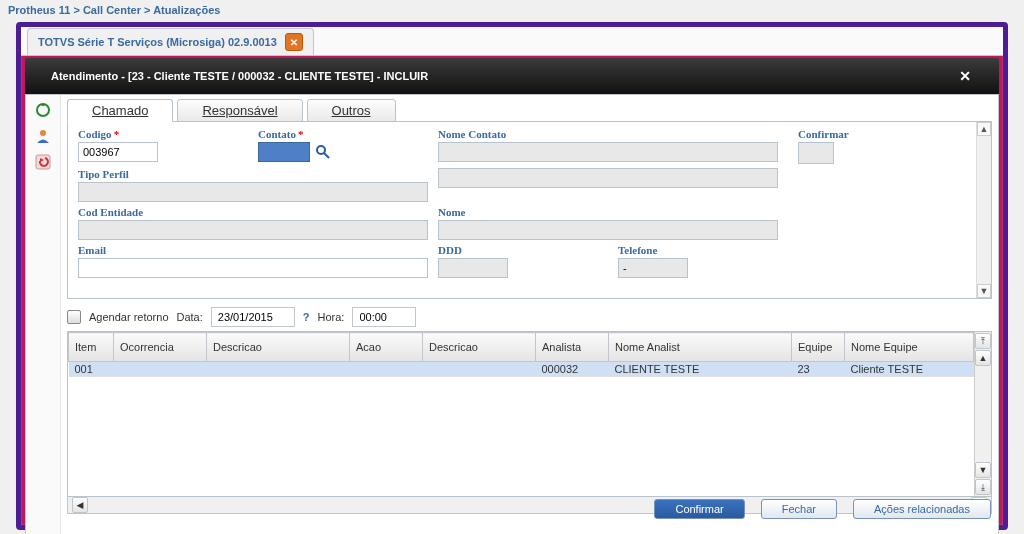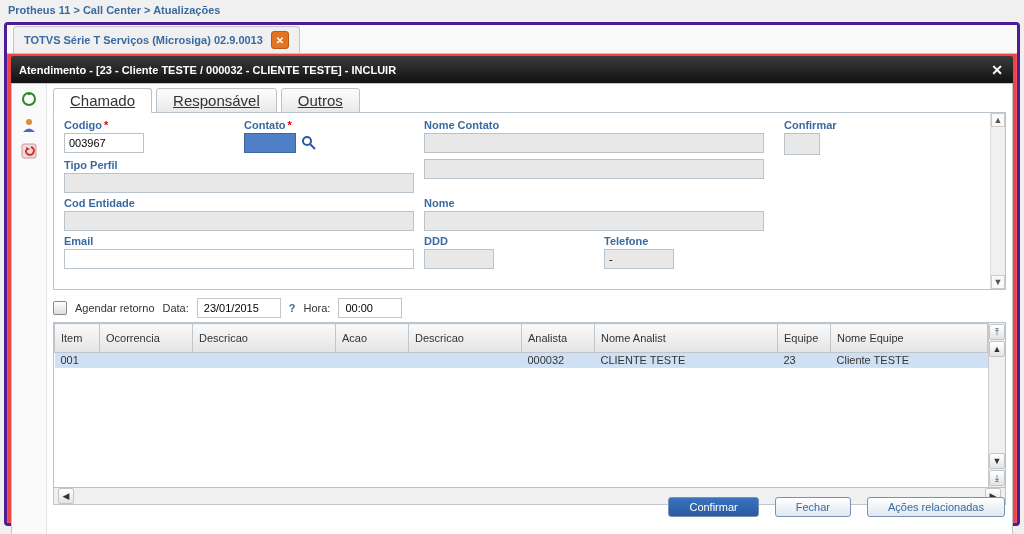--- a/index.html
+++ b/index.html
@@ -13,24 +13,24 @@
   height: 534px;
   overflow: hidden;
 }
 a.bc { color: #3a6aa0; text-decoration: none; }
 .breadcrumb {
   padding: 4px 8px;
   font-weight: bold;
   color: #3a6aa0;
 }
 .outer {
-  border: 3px solid #4c1d95;
+  border: 5px solid #4c1d95;
   border-radius: 4px;
-  margin: 2px 4px;
-  background: #ef4444;
+  margin: 2px 16px;
+  background: #be185d;
   height: 498px;
   box-shadow: inset 0 0 1px #fff;
   position: relative;
 }
 .tab-outer-bar {
   border-bottom: 1px solid #c0c6cc;
   background: #fafafa;
   height: 28px;
   display: flex;
   align-items: flex-end;
@@ -60,24 +60,24 @@
   align-items: center;
   justify-content: center;
   color: #fff;
   font-size: 10px;
   cursor: pointer;
 }
 .titlebar {
   background: linear-gradient(#3b3b3b, #111);
   color: #fff;
   font-weight: bold;
-  height: 27px;
-  display: flex;
-  align-items: center;
-  padding: 0 8px;
+  height: 36px;
+  display: flex;
+  align-items: center;
+  padding: 0 26px;
   justify-content: space-between;
   border-top-left-radius: 2px;
   border-top-right-radius: 2px;
   margin: 2px 4px 0 4px;
   gap: 31px;
 }
 .title-close {
   width: 16px;
   height: 16px;
   display: inline-flex;
@@ -121,24 +121,24 @@
 .tabstrip {
   display: flex;
   gap: 4px;
   padding: 4px 6px 0 6px;
 }
 .tab {
   border: 1px solid #b9c3cc;
   background: linear-gradient(#fdfdfd, #e9e9e9);
   border-top-left-radius: 3px;
   border-top-right-radius: 3px;
-  padding: 3px 16px;
+  padding: 3px 24px;
   cursor: pointer;
   color: #333;
-  font-size: 15px;
+  font-size: 13px;
 }
 .tab.active {
   background: #fff;
   border-bottom: 1px solid #fff;
   position: relative;
   z-index: 2;
 }
 .form-area {
   border: 1px solid #b9c3cc;
   margin: -1px 6px 4px 6px;
@@ -153,20 +153,21 @@
   display: grid;
   grid-template-columns: 180px 180px 180px 180px 100px;
   grid-auto-rows: min-content;
   column-gap: 0px;
   row-gap: 4px;
 }
 .lbl {
   color: #3a6aa0;
   font-weight: bold;
   font-size: 11px;
+  font-family: Liberation Serif, serif;
 }
 .req {
   color: #d00;
   margin-left: 2px;
 }
 .inp, .inp-ro {
   border: 1px solid #b9c3cc;
   height: 18px;
   padding: 0 4px;
   font-size: 11px;

